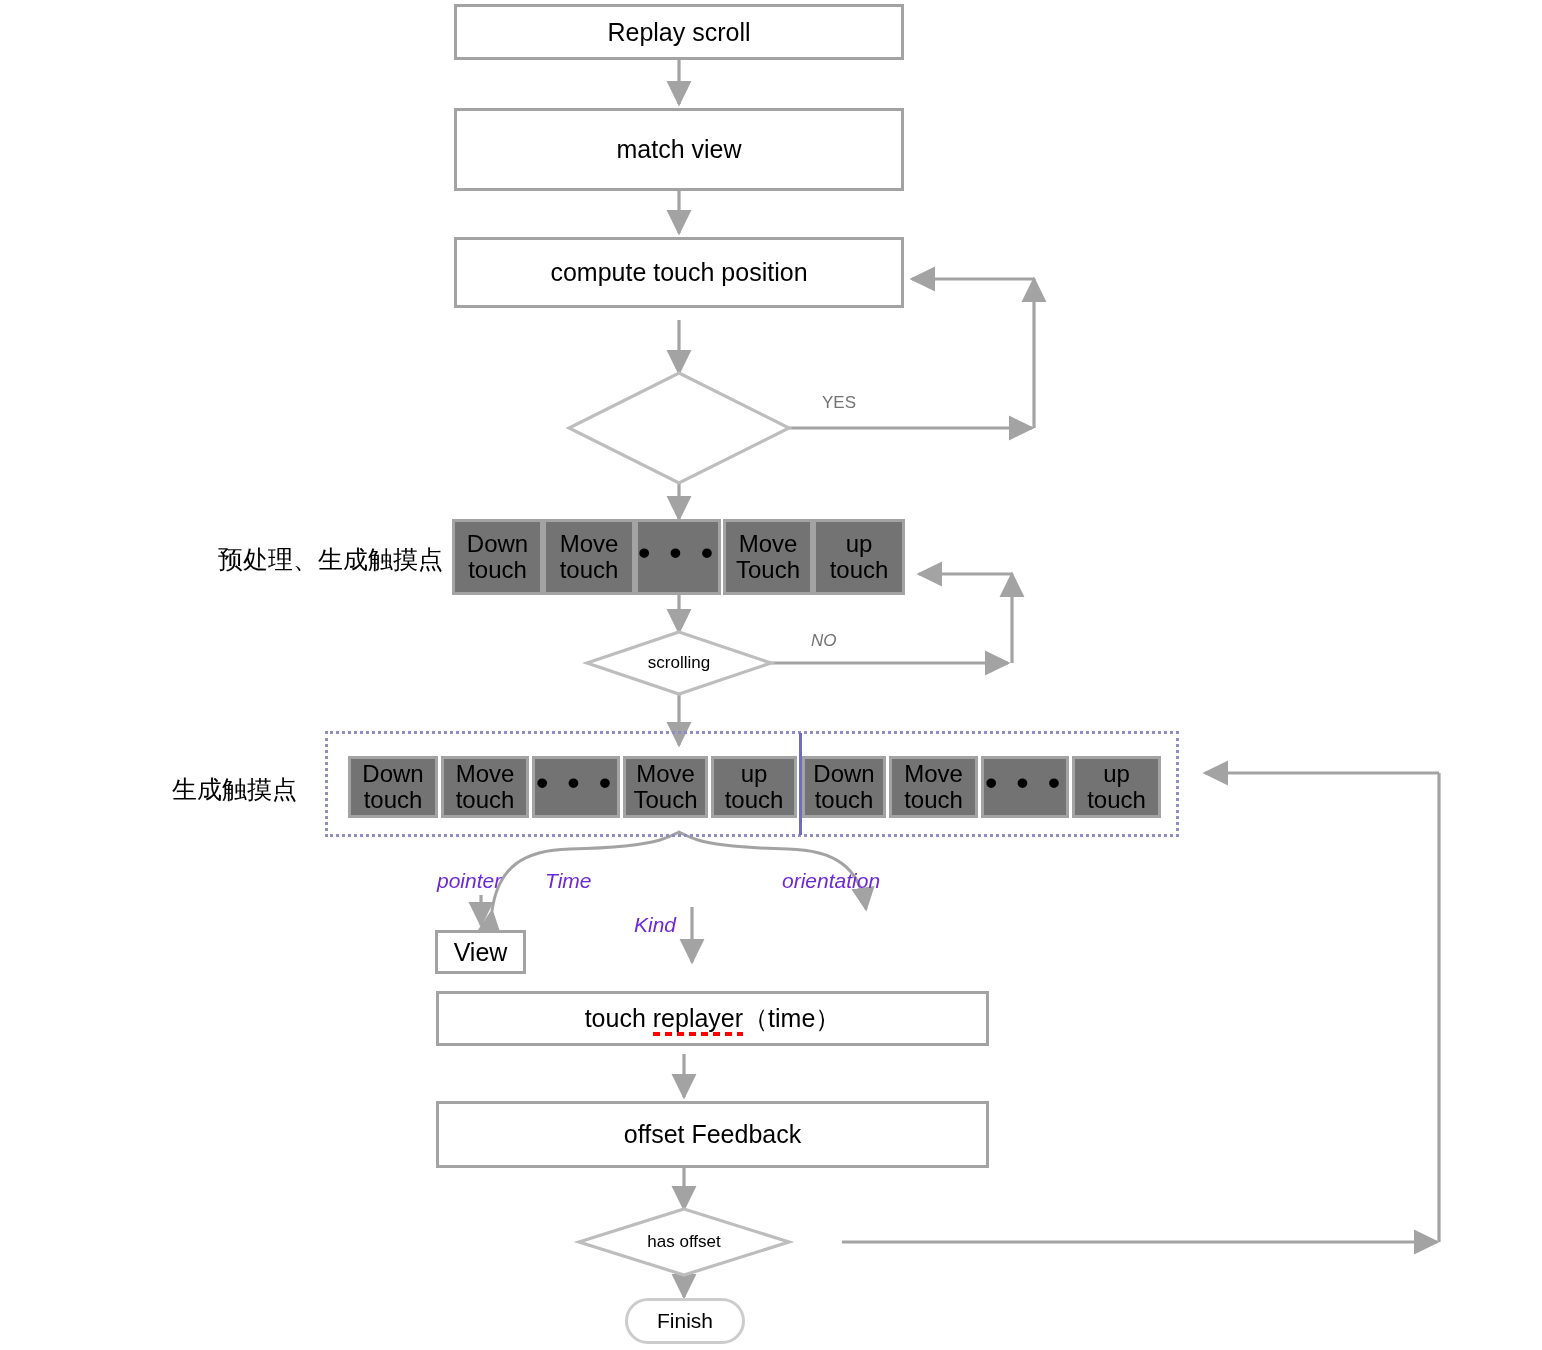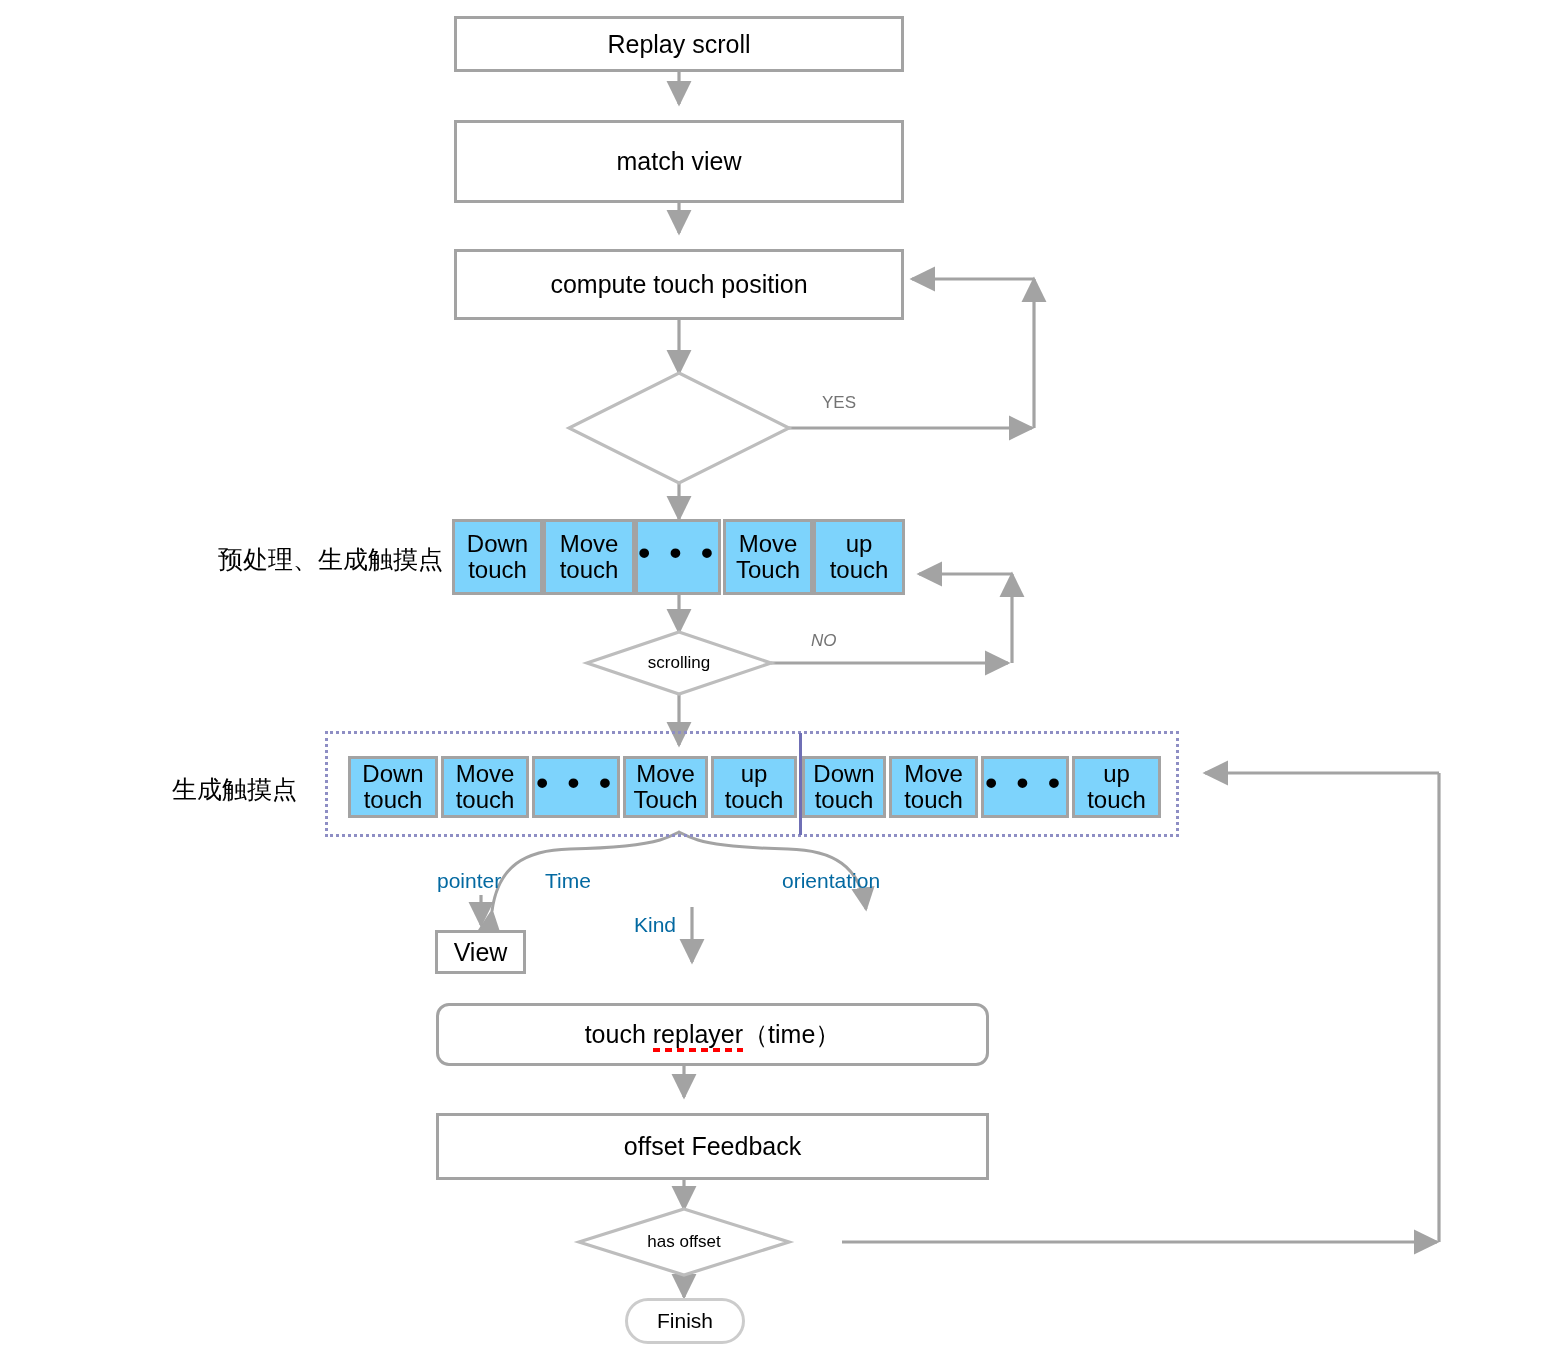--- a/index.html
+++ b/index.html
@@ -30,30 +30,30 @@
     position: absolute;
     box-sizing: border-box;
     background: #ffffff;
     border: 3px solid #a3a3a3;
     display: flex;
     align-items: center;
     justify-content: center;
     text-align: center;
     line-height: 1.15;
   }
-  .proc { font-size: 25px; margin-top: 12px; }
+  .proc { font-size: 25px; }
   .finish {
     border-radius: 34px;
     border-width: 3px;
     font-size: 21px;
   }
   .seqbox {
     position: absolute;
     box-sizing: border-box;
-    background: #7dd3fc;
+    background: #737373;
     border: 3px solid #a3a3a3;
     display: flex;
     align-items: center;
     justify-content: center;
     text-align: center;
     font-size: 24px;
     line-height: 1.08;
     white-space: pre-line;
   }
   .seqbox.dots {
@@ -82,22 +82,23 @@
   }
   .edgelabel {
     position: absolute;
     font-size: 17px;
     color: #737373;
     white-space: nowrap;
   }
   .fieldlabel {
     position: absolute;
     font-size: 21px;
-    color: #0369a1;
+    color: #6d28d9;
     white-space: nowrap;
+    font-style: italic;
   }
   .misspell {
     position: relative;
     background-image: repeating-linear-gradient(to right,
        #ff0000 0px, #ff0000 7px, rgba(0,0,0,0) 7px, rgba(0,0,0,0) 12px);
     background-repeat: repeat-x;
     background-size: 12px 4px;
     background-position: left bottom 1px;
     padding-bottom: 5px;
   }
@@ -251,21 +252,21 @@
 
   <div class="fieldlabel" style="left:437px; top:869px;">pointer</div>
   <div class="fieldlabel" style="left:545px; top:869px;">Time</div>
   <div class="fieldlabel" style="left:634px; top:869px;margin-top:44px;">Kind</div>
   <div class="fieldlabel" style="left:782px; top:869px;">orientation</div>
 
   <div class="node" style="left:435px; top:930px; width:91px; height:44px; font-size:25px;">
     <span>View</span>
   </div>
 
-  <div class="node proc" style="left:436px; top:991px; width:553px; height:63px;border-radius:13px;">
+  <div class="node proc" style="left:436px; top:991px; width:553px; height:55px;">
     <span>
       <span>touch </span><span class="misspell">replayer</span><span>（time）</span>
     </span>
   </div>
 
   <div class="node proc" style="left:436px; top:1101px; width:553px; height:67px;">
     <span>offset Feedback</span>
   </div>
 
   <div class="node finish" style="left:625px; top:1298px; width:120px; height:46px;

